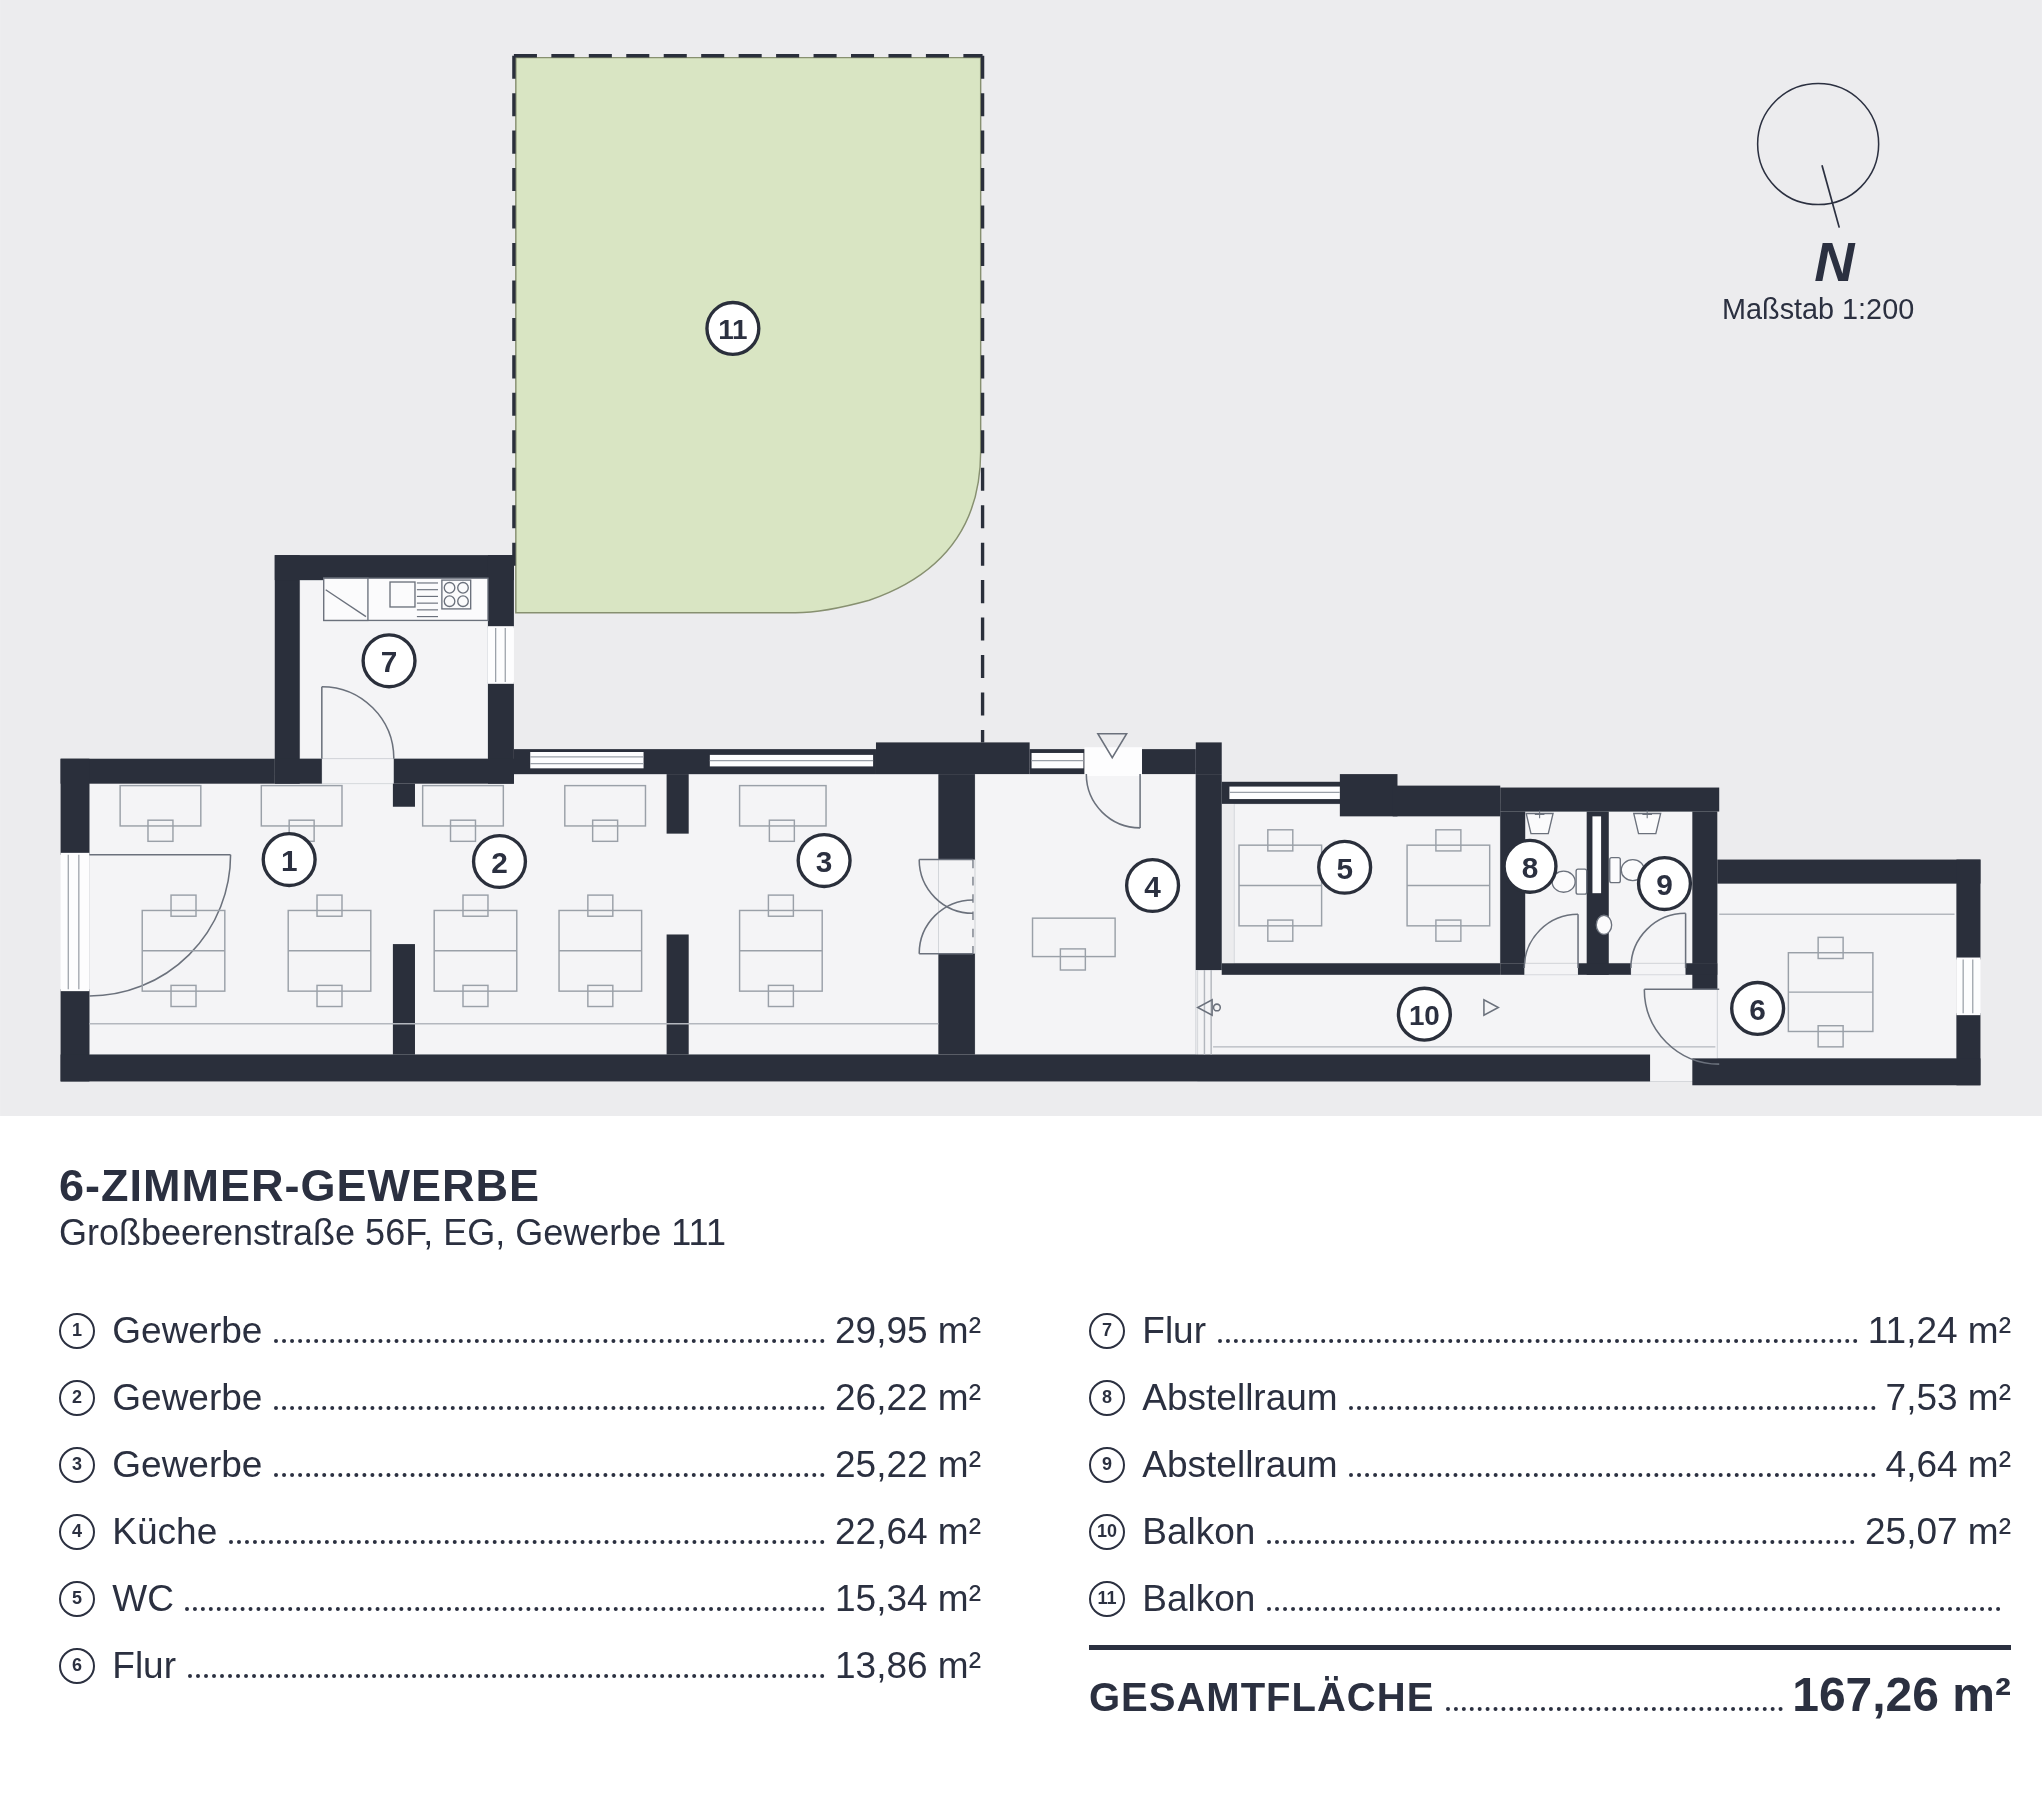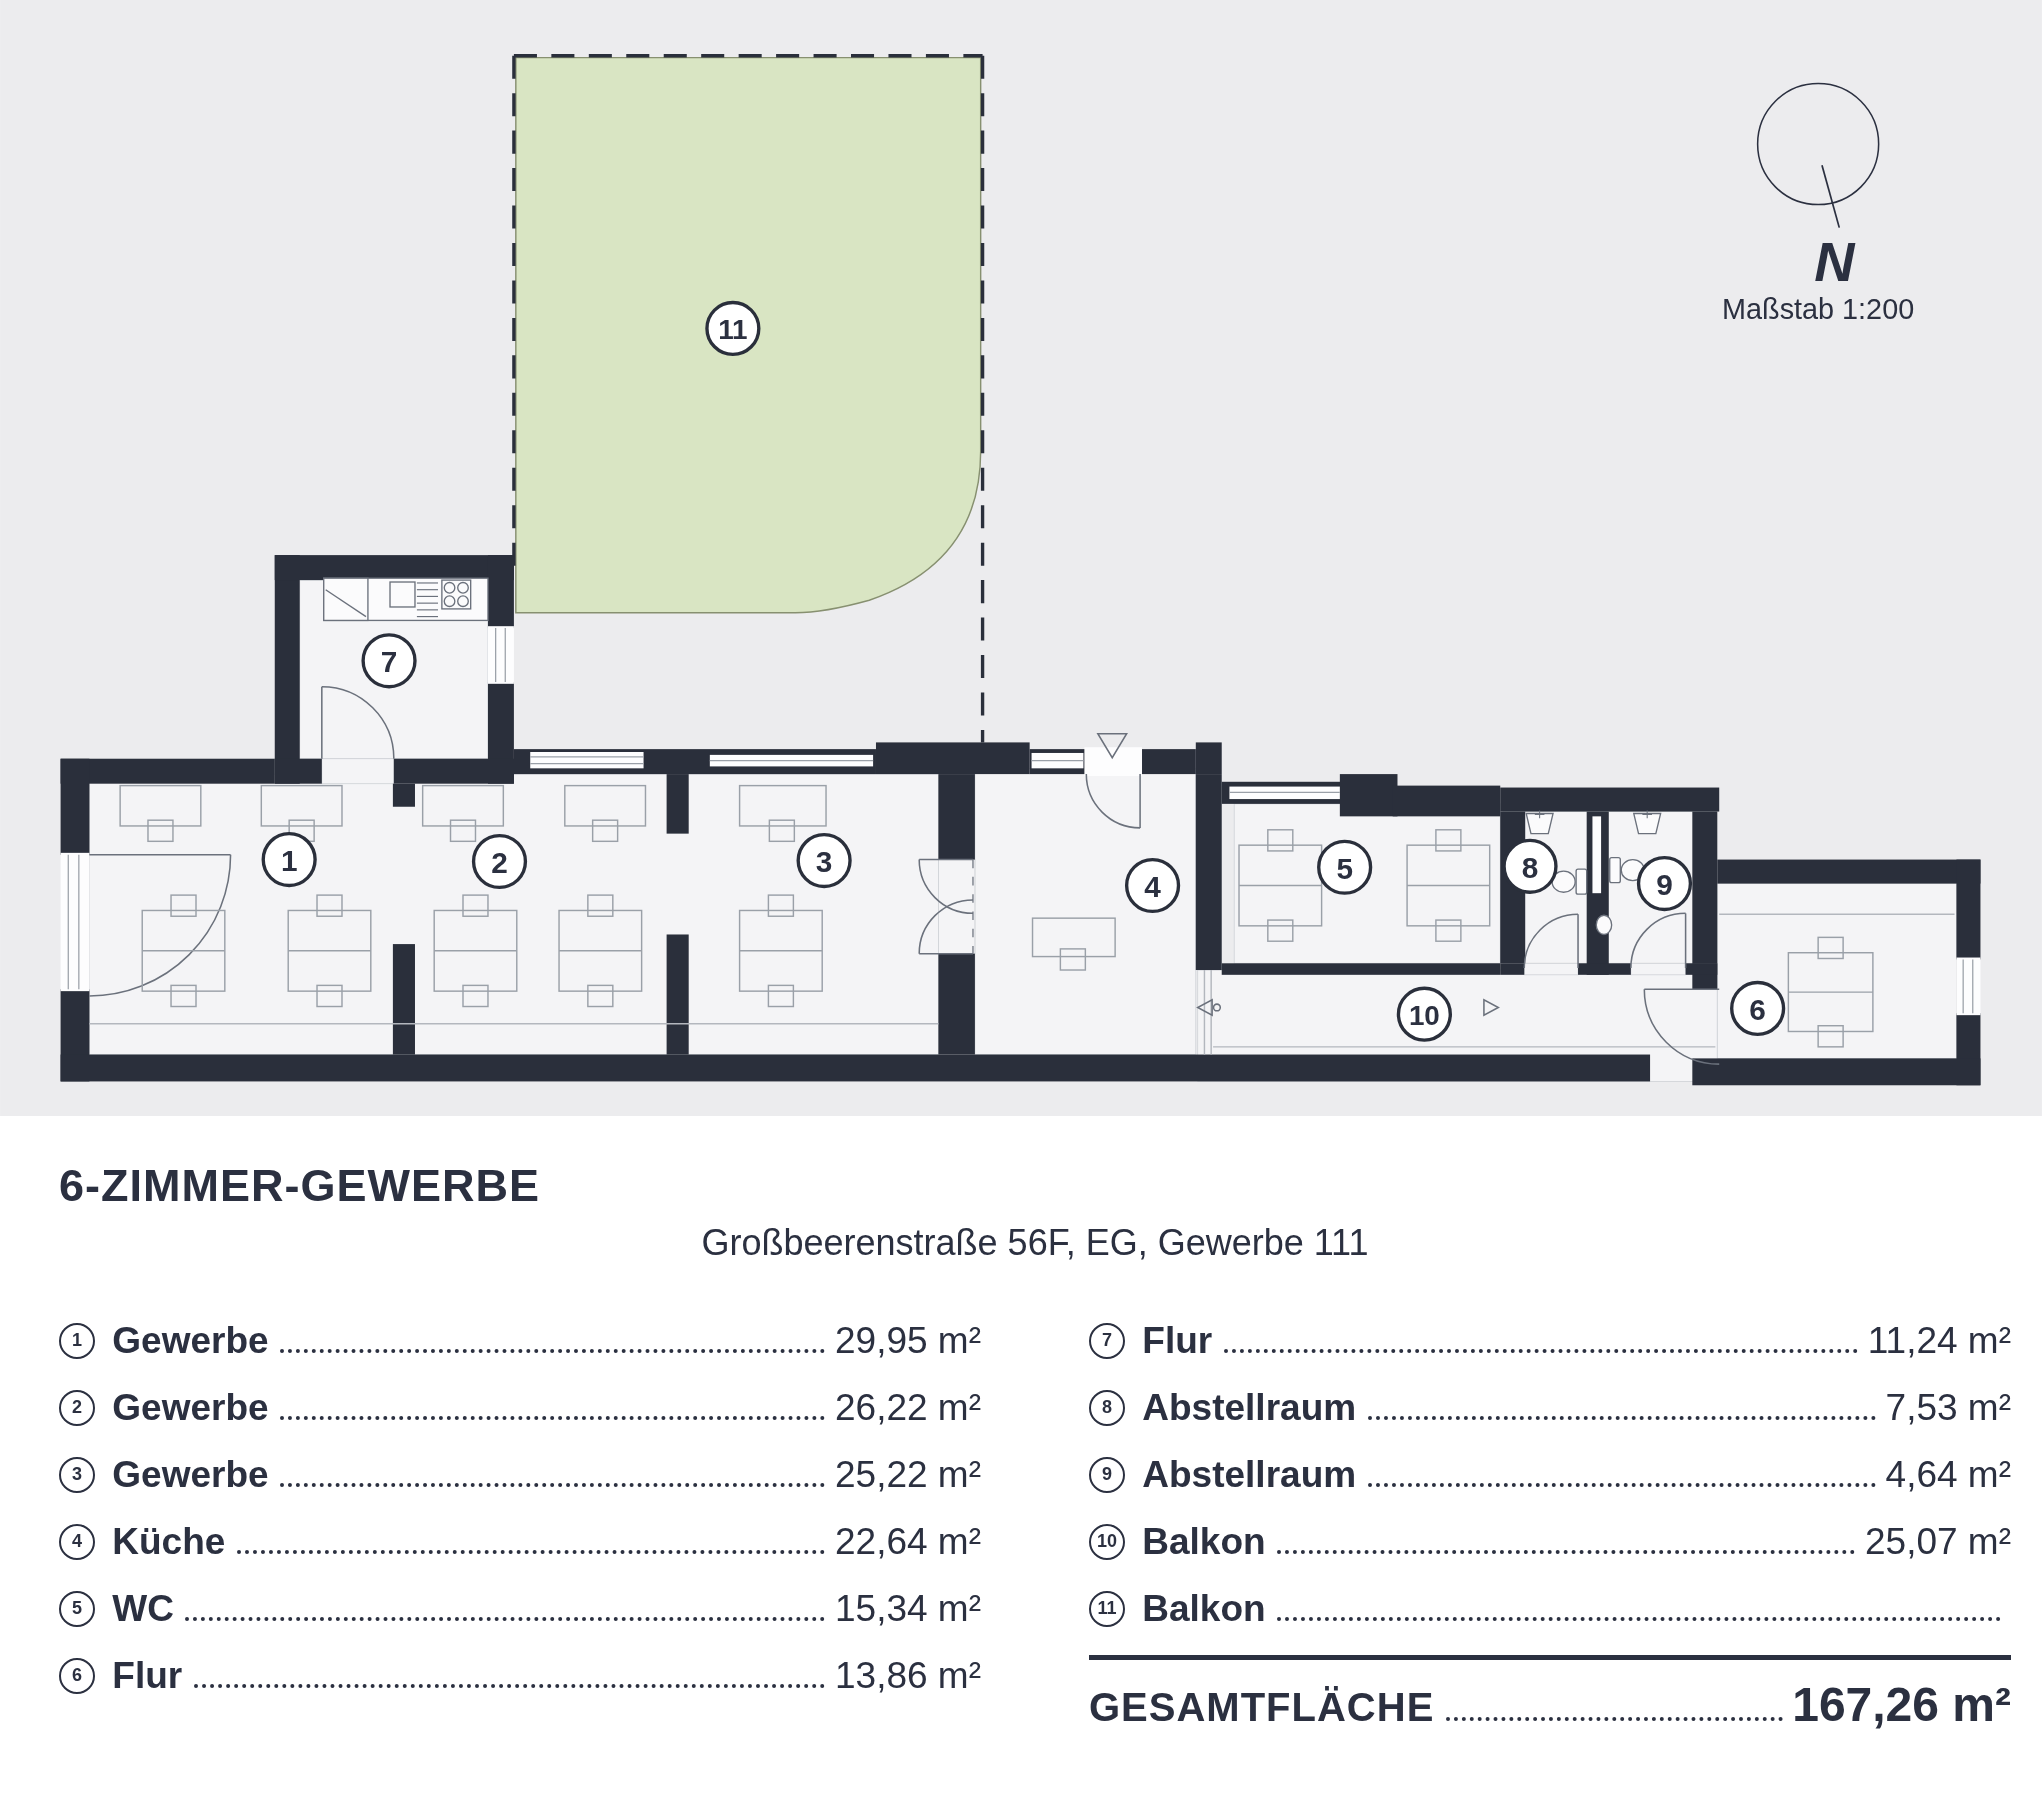--- a/index.html
+++ b/index.html
@@ -8,31 +8,31 @@
     width:2042px;height:1816px;
     background:#ffffff;
     font-family:"Liberation Sans",sans-serif;
     color:#2b3040;
     overflow:hidden;
   }
   .plan-panel{position:absolute;left:0;top:0;width:2042px;height:1116px;}
   .footer{position:absolute;left:13px;top:1116px;width:2042px;height:699px;background:#ffffff;}
   .header{margin:44px 44px 0 46px;}
   .title{font-size:45px;font-weight:800;letter-spacing:1px;line-height:1.15;}
-  .subtitle{font-size:36px;font-weight:400;margin-top:10px;color:#2b3040;text-align:center;}
+  .subtitle{font-size:36px;font-weight:400;margin-top:0;color:#2b3040;}
   .legend{display:flex;margin:56px 44px 0 46px;gap:108px;}
   .col{flex:1;min-width:0;}
   .row{display:flex;align-items:baseline;margin-bottom:25px;}
   .cnum{
     flex:0 0 auto;align-self:center;
     width:32px;height:32px;border:2.4px solid #2b3040;border-radius:50%;
     display:inline-flex;align-items:center;justify-content:center;
     font-size:18px;font-weight:600;margin-right:17.3px;
   }
-  .lbl{font-size:37px;font-weight:700;white-space:nowrap;}
+  .lbl{font-size:37px;font-weight:400;white-space:nowrap;}
   .dots{flex:1 1 auto;border-bottom:4.3px dotted #2b3040;margin:0 9.6px 8.6px 11.5px;min-width:29px;}
   .val{font-size:37px;font-weight:400;white-space:nowrap;}
   .total{border-top:5.8px solid #2b3040;margin-top:25px;padding-top:17.3px;display:flex;align-items:baseline;}
   .total-lbl{font-size:40px;font-weight:800;letter-spacing:1px;white-space:nowrap;}
   .total-val{font-size:48px;font-weight:800;white-space:nowrap;}
   svg text{font-family:"Liberation Sans",sans-serif;}
 </style>
 </head>
 <body>
 

